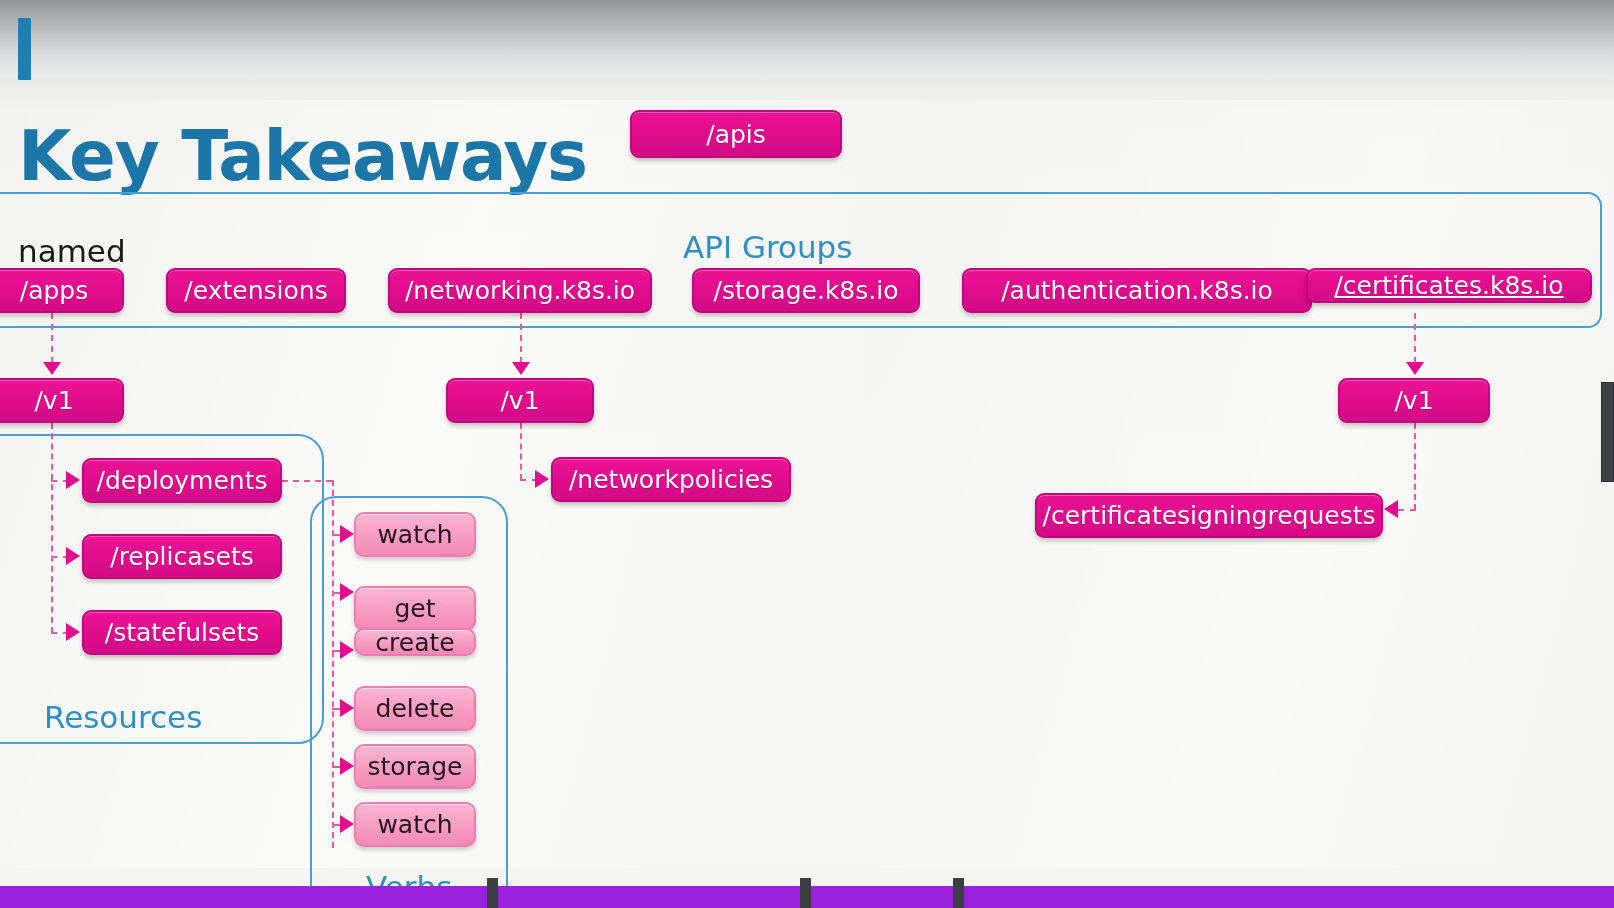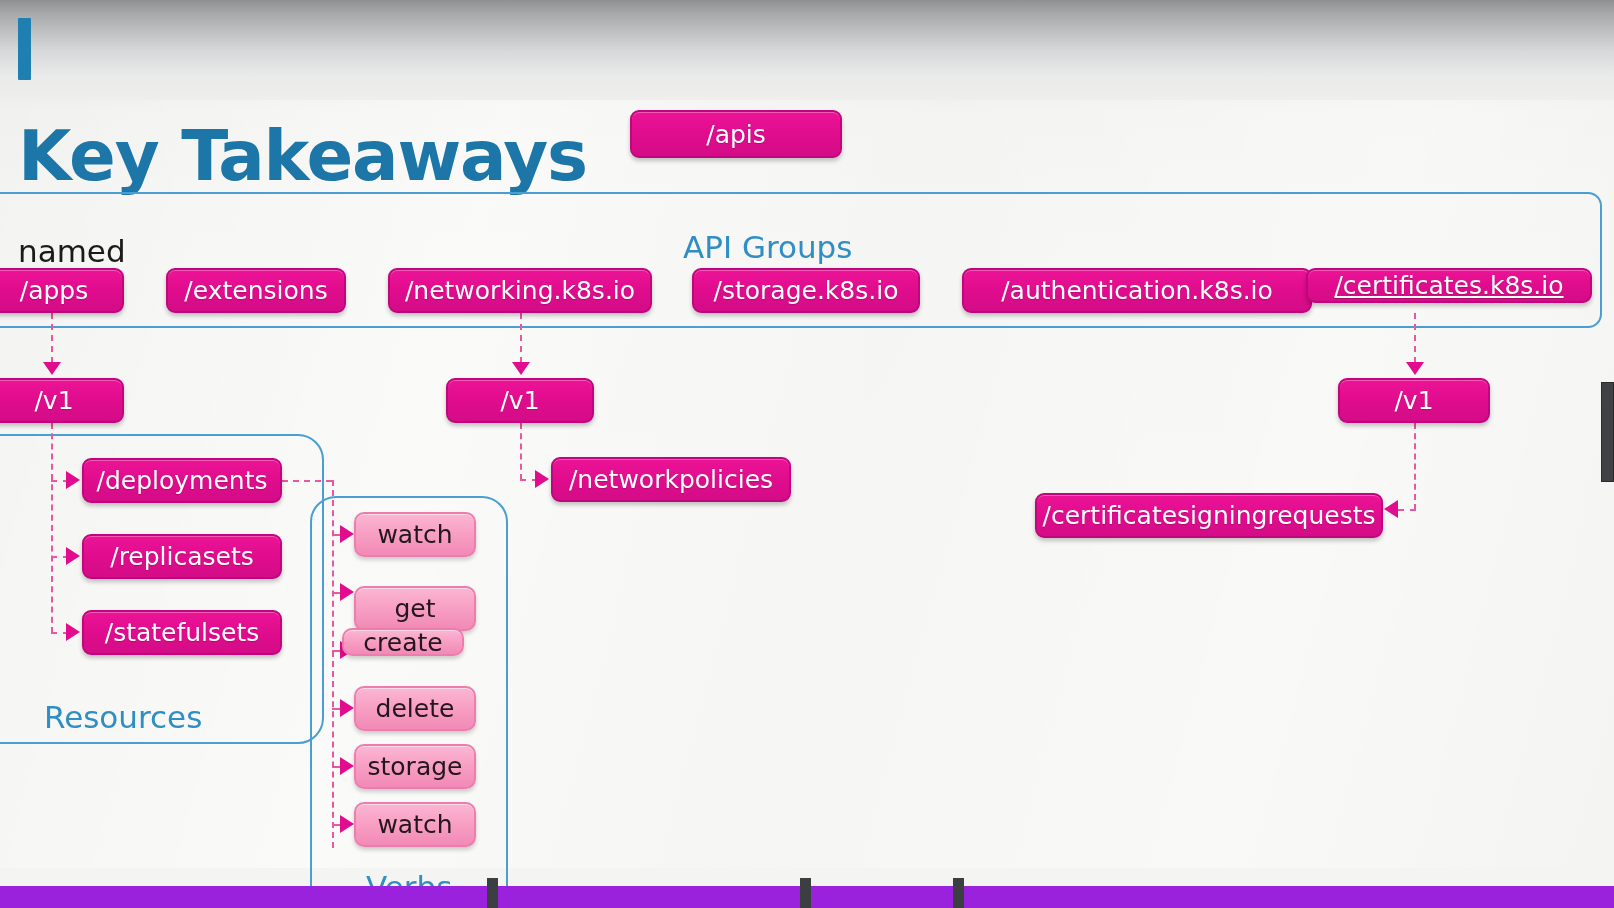--- a/index.html
+++ b/index.html
@@ -303,21 +303,21 @@
   <div class="h-line" style="left:332px; top:766px; width:10px;"></div>
   <div class="arrow-right" style="left:340px; top:757px;"></div>
 
   <div class="h-line" style="left:332px; top:824px; width:10px;"></div>
   <div class="arrow-right" style="left:340px; top:815px;"></div>
 
   <div class="verb" style="left:354px; top:512px; width:122px; height:45px;">watch</div>
 
   <div class="verb" style="left:354px; top:570px; width:122px; height:45px;margin-top:16px;">get</div>
 
-  <div class="verb" style="left:342px; top:628px; width:122px; height:28px;">create</div>
+  <div class="verb" style="left:354px; top:628px; width:122px; height:28px;">create</div>
 
   <div class="verb" style="left:354px; top:686px; width:122px; height:45px;">delete</div>
 
   <div class="verb" style="left:354px; top:744px; width:122px; height:45px;">storage</div>
 
   <div class="verb" style="left:354px; top:802px; width:122px; height:45px;">watch</div>
 
   <div class="v-line" style="left:520px; top:423px; height:57px;"></div>
   <div class="h-line" style="left:520px; top:479px; width:18px;"></div>
   <div class="arrow-right" style="left:535px; top:470px;"></div>

